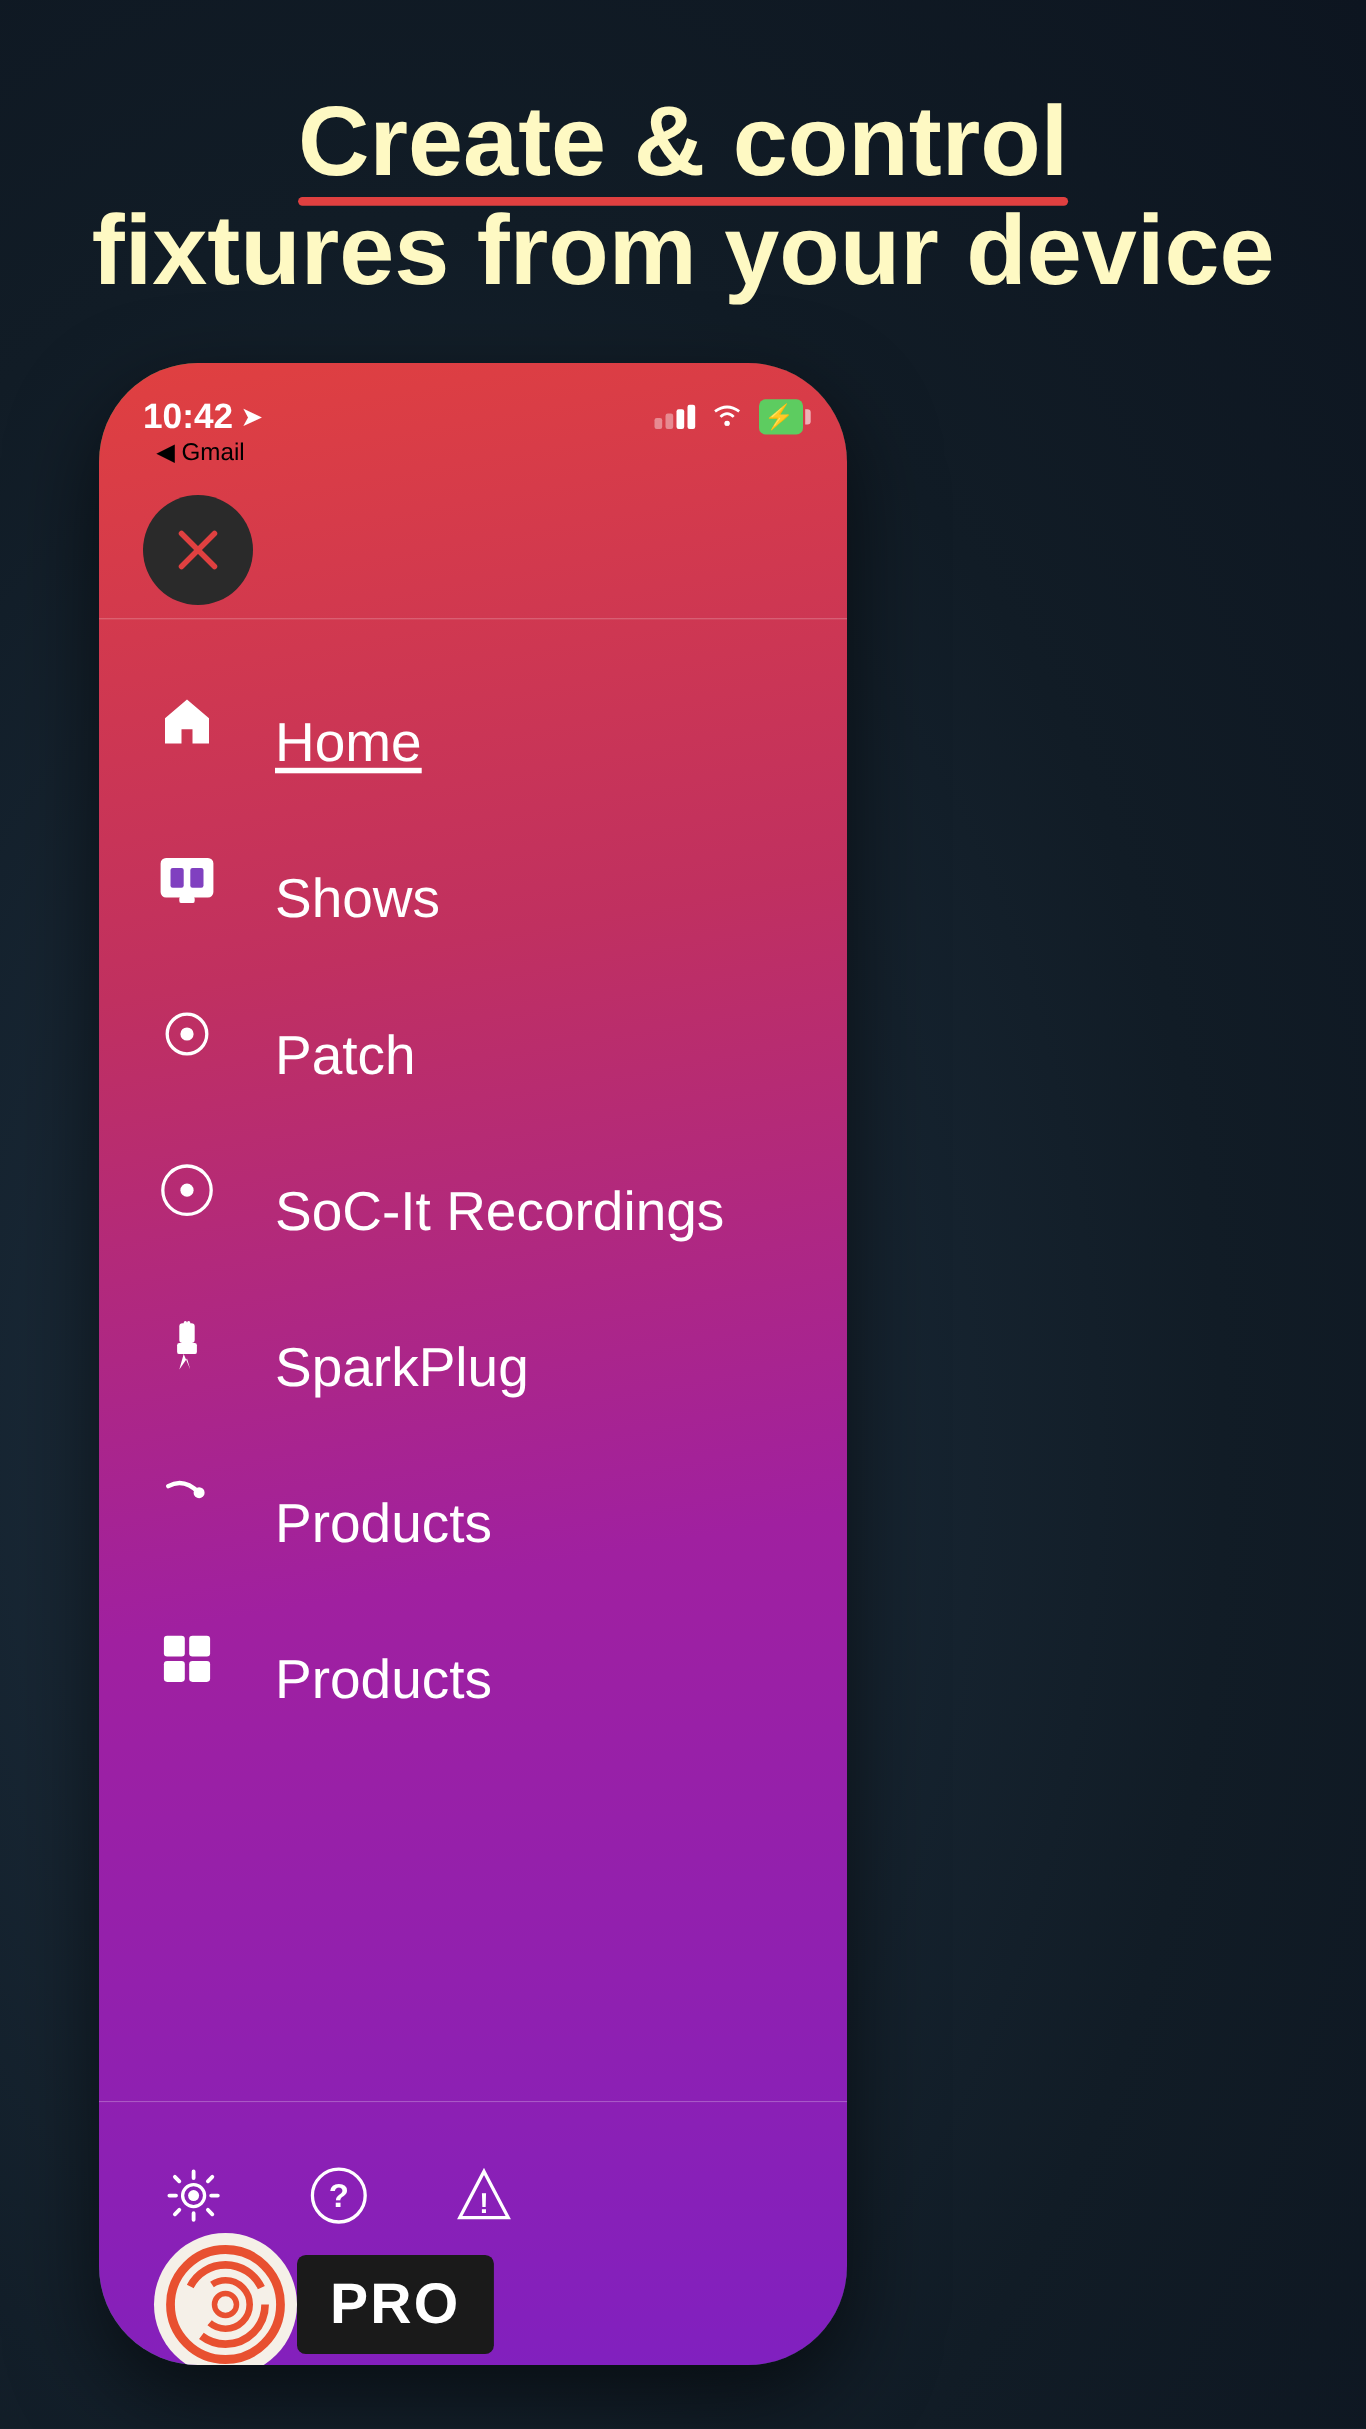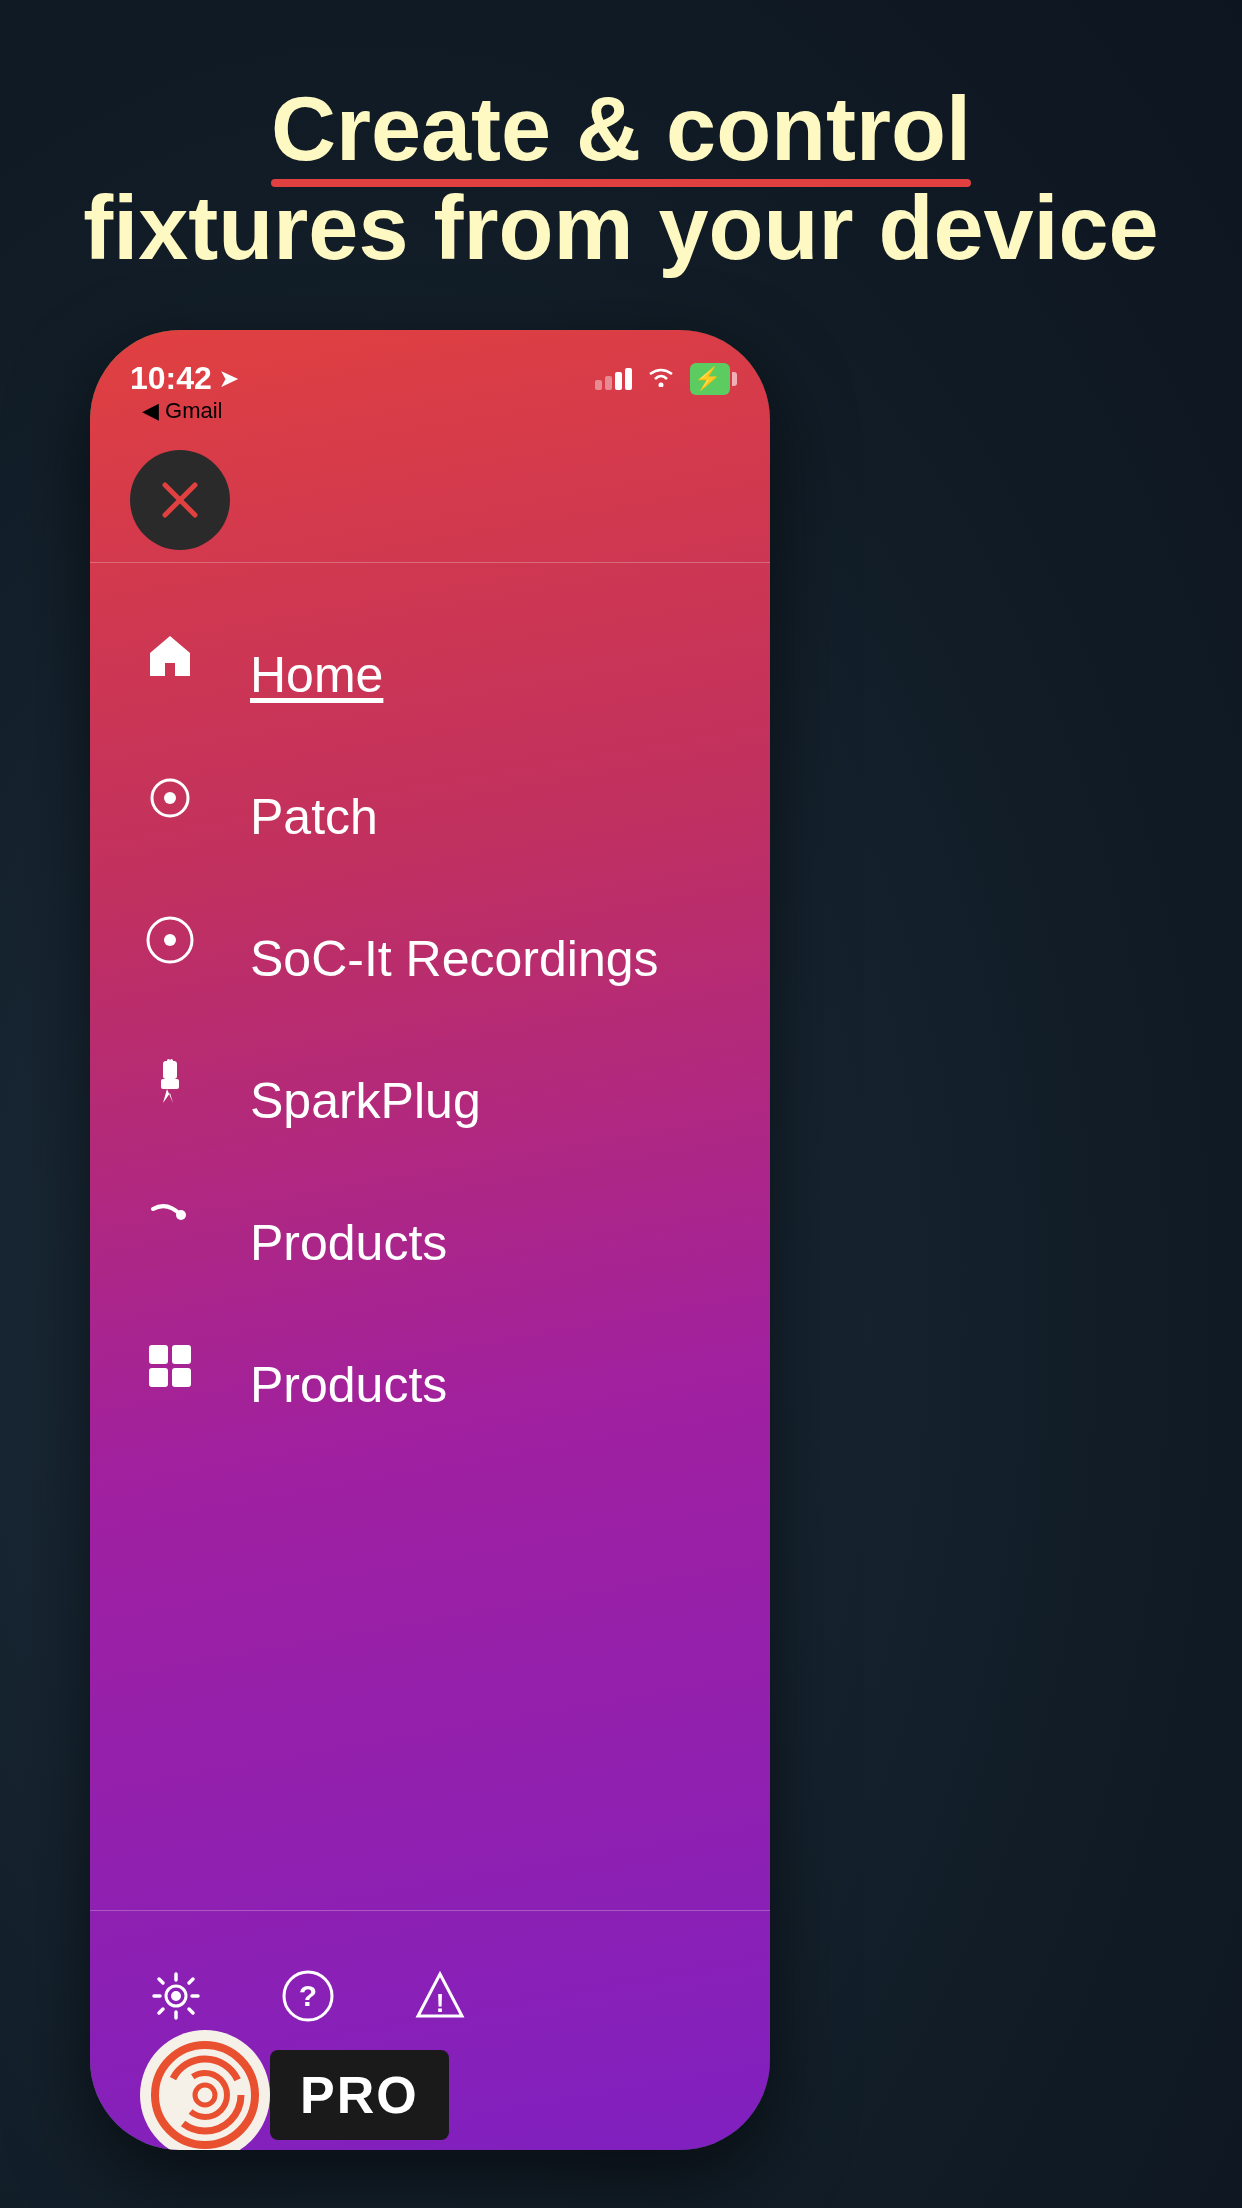--- a/index.html
+++ b/index.html
@@ -463,20 +463,32 @@
 
           <div class="menu-item">
             <span class="menu-icon">
               <svg width="50" height="50" viewBox="0 0 50 50" fill="white">
                 <path d="M5 22 L25 5 L45 22 L45 45 L30 45 L30 32 L20 32 L20 45 L5 45 Z"></path>
               </svg>
             </span>
             <span class="menu-label underlined">Home</span>
           </div>
 
+          <div class="menu-item">
+            <span class="menu-icon">
+              <svg width="50" height="50" viewBox="0 0 50 50" fill="white">
+                <rect x="2" y="8" width="46" height="34" rx="4" fill="white"></rect>
+                <rect x="2" y="8" width="46" height="34" rx="4" fill="none" stroke="white" stroke-width="2"></rect>
+                <rect x="10" y="16" width="12" height="18" rx="2" fill="#8040c0"></rect>
+                <rect x="28" y="16" width="12" height="18" rx="2" fill="#8040c0"></rect>
+                <rect x="18" y="42" width="14" height="6" rx="2" fill="white"></rect>
+              </svg>
+            </span>
+            <span class="menu-label">Shows</span>
+          </div>
 
           <div class="menu-item">
             <span class="menu-icon">
               <svg width="50" height="50" viewBox="0 0 50 50" fill="none">
                 <circle cx="25" cy="25" r="18" stroke="white" stroke-width="3" fill="none"></circle>
                 <circle cx="25" cy="25" r="6" fill="white"></circle>
               </svg>
             </span>
             <span class="menu-label">Patch</span>
           </div>

